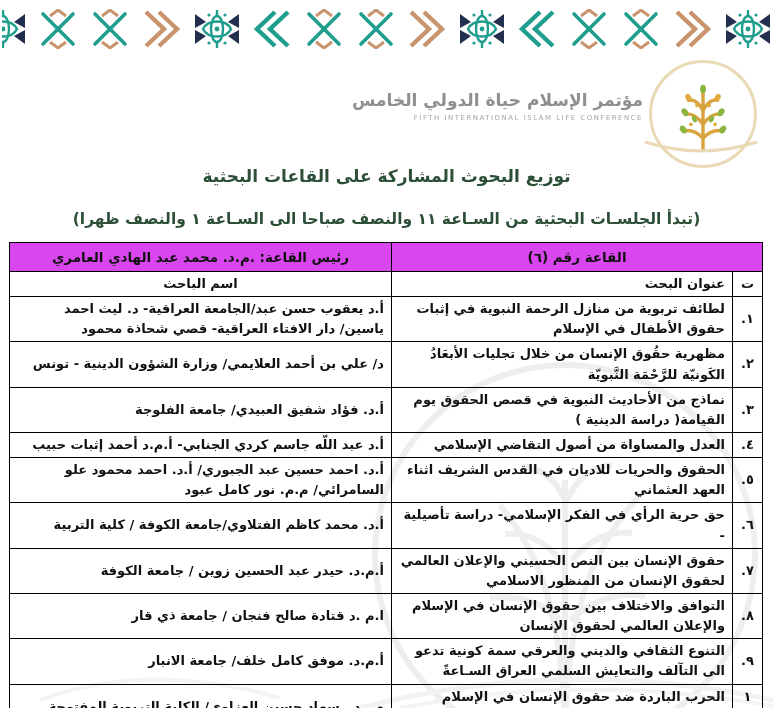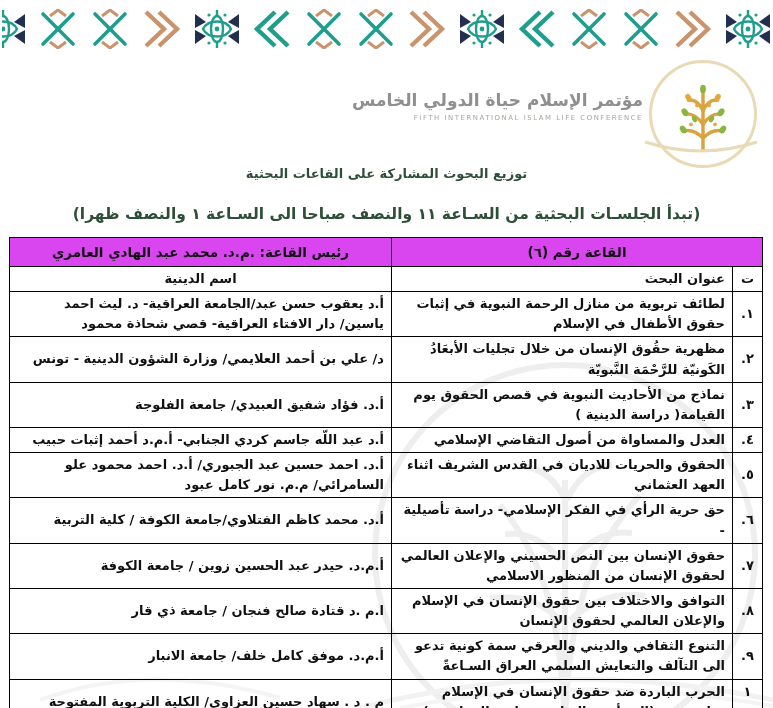--- a/index.html
+++ b/index.html
@@ -22,21 +22,21 @@
   .logo-mark{position:relative;width:116px;height:92px;flex:0 0 auto;}
   .logo-circle{
     position:absolute;top:0;right:2px;width:102px;height:102px;border-radius:50%;
     border:3px solid #ead9b5;background:#fff;display:flex;align-items:center;justify-content:center;
   }
   .logo-text{display:flex;flex-direction:column;align-items:flex-start;direction:rtl;}
   .logo-ar{font-size:17px;color:#8f8f8f;font-weight:bold;line-height:1.2;}
   .logo-en{font-size:6.9px;color:#aaa49a;letter-spacing:1.55px;margin-top:3px;direction:ltr;}
   
   .doc-title{
-    text-align:center;font-weight:bold;font-size:13px;color:#2d4f37;margin-top:14px;
+    text-align:center;font-weight:bold;font-size:17px;color:#2d4f37;margin-top:14px;
   }
   .doc-subtitle{
     text-align:center;font-weight:bold;font-size:15.5px;color:#2d4f37;margin-top:24px;
   }
   
   table.rooms{
     width:753px;margin:14px 10px 0 10px;border-collapse:collapse;table-layout:fixed;
     background:transparent;
   }
   table.rooms td{
@@ -252,21 +252,21 @@
         <col style="width:382px">
       </colgroup>
     <tbody>
       <tr class="green-head">
         <td colspan="2">القاعة رقم (٦)</td>
         <td>رئيس القاعة: .م.د. محمد عبد الهادي العامري</td>
       </tr>
       <tr class="sub-head">
         <td class="c-num">ت</td>
         <td class="c-title">عنوان البحث</td>
-        <td class="c-name">اسم الدينية</td>
+        <td class="c-name">اسم الباحث</td>
       </tr>
 
       <tr>
         <td class="c-num">١.</td>
         <td class="c-title">لطائف تربوية من منازل الرحمة النبوية في إثبات حقوق الأطفال في الإسلام</td>
         <td class="c-name">أ.د يعقوب حسن عبد/الجامعة العراقية- د. ليث احمد ياسين/ دار الافتاء العراقية- قصي شحاذة محمود</td>
       </tr>
       <tr>
         <td class="c-num">٢.</td>
         <td class="c-title">مظهرية حقُوق الإنسان من خلال تجليات الأبعَادُ الكَونيّة للرَّحْمَة النَّبويّة</td>

